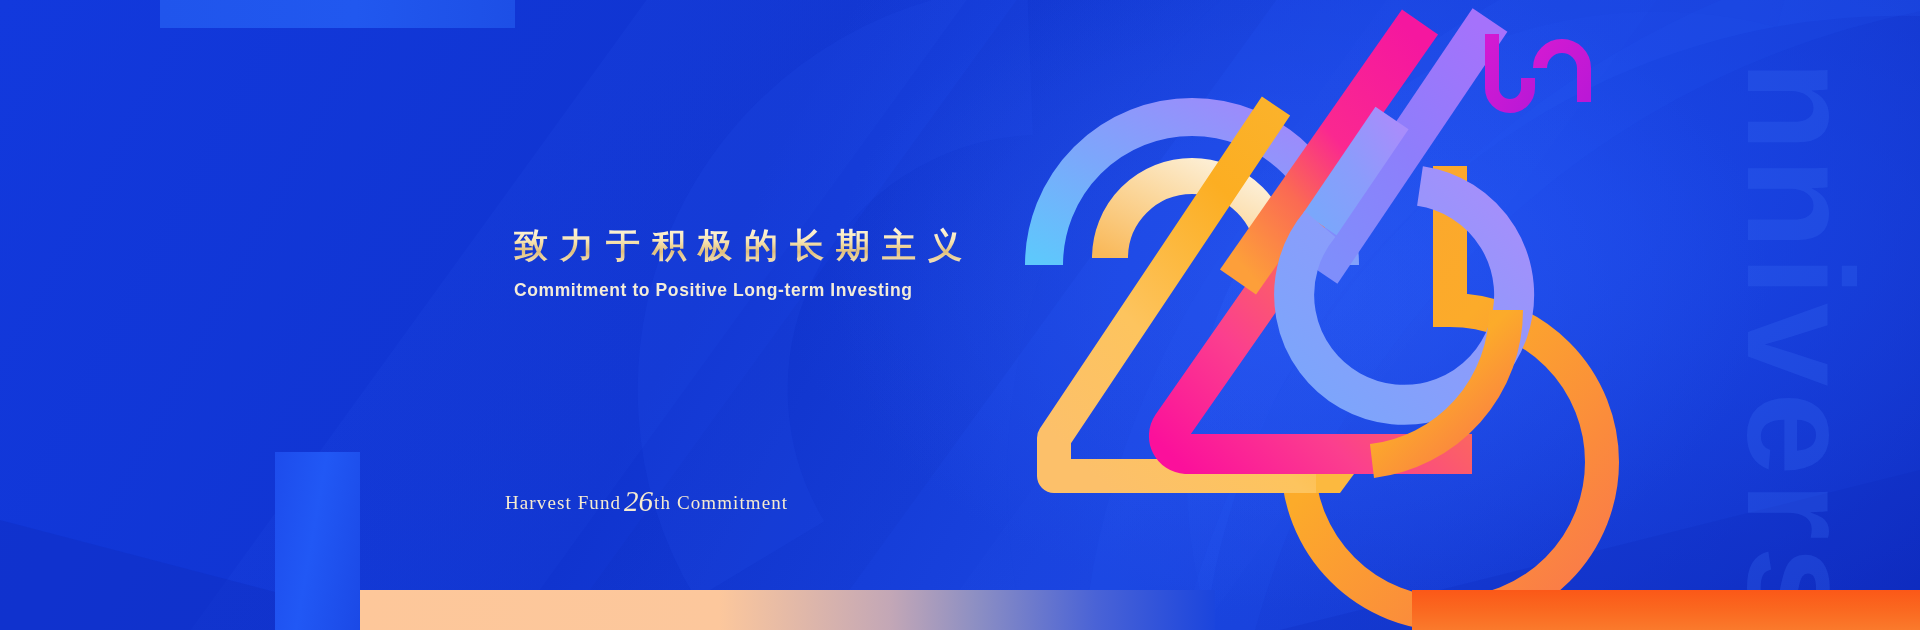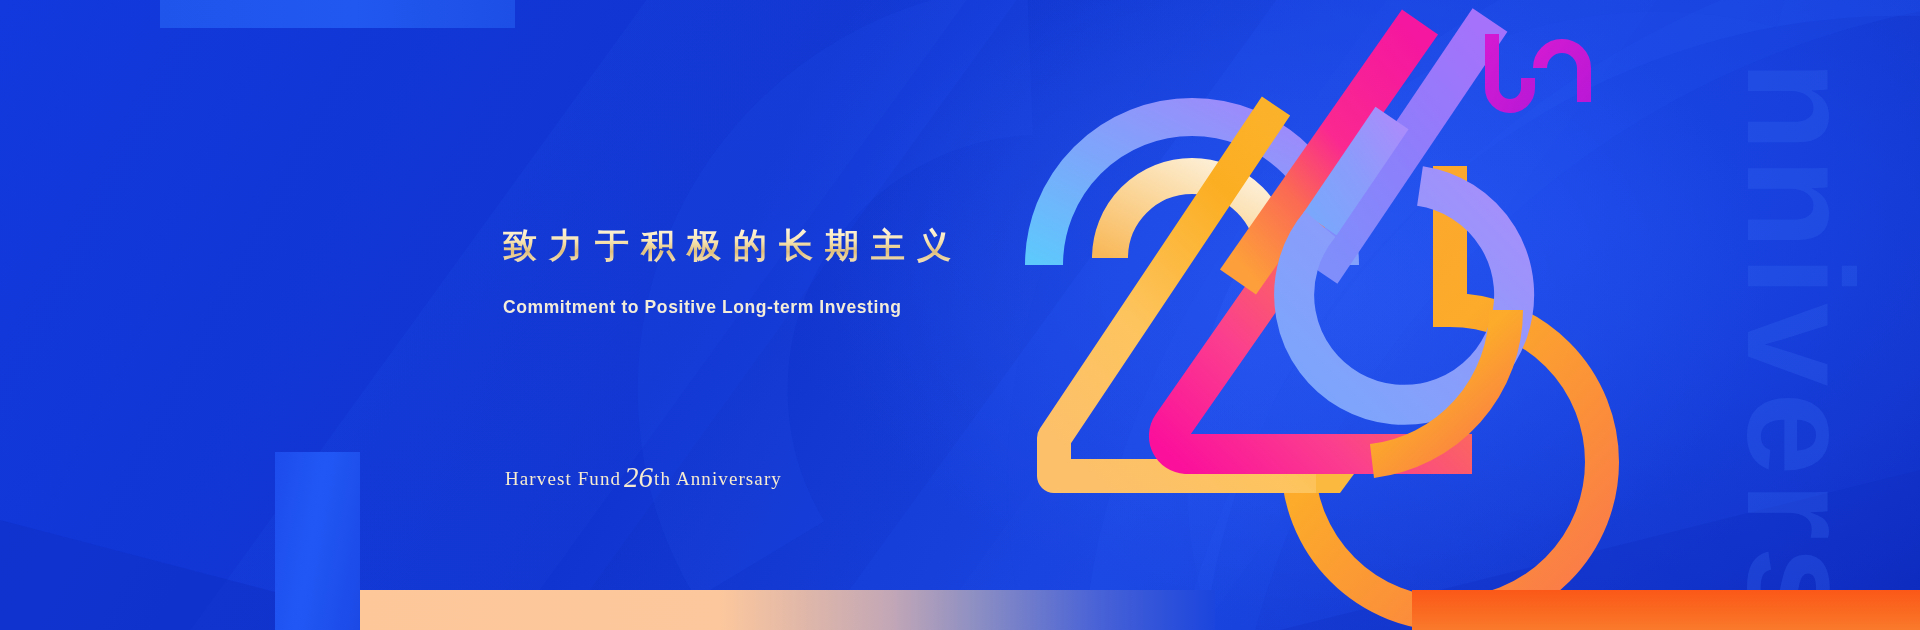--- a/index.html
+++ b/index.html
@@ -57,49 +57,49 @@
   .bottom-bar-orange {
     position:absolute;
     left:1412px; bottom:0;
     width:508px; height:40px;
     background:linear-gradient(180deg,#fb5818 0%,#fa6a21 55%,#fa7a2c 100%);
   }
 
   
   .text-block {
     position:absolute;
-    left:503px; top:225px;
+    left:514px; top:225px;
     width:520px;
   }
   .headline {
     font-family:"Liberation Serif", serif;
     font-size:34px;
     font-weight:700;
     letter-spacing:12px;
     white-space:nowrap;
     background:linear-gradient(180deg,#fff9e8 0%,#f7e4b2 38%,#e0bf7d 62%,#fdf3d8 100%);
     -webkit-background-clip:text;
     background-clip:text;
     color:transparent;
     -webkit-text-fill-color:transparent;
     text-shadow:none;
     line-height:1.25;
   }
   .subhead {
-    margin-top:29px;
+    margin-top:12px;
     font-family:"Liberation Sans", sans-serif;
     font-size:17.5px;
     font-weight:700;
     letter-spacing:0.6px;
     color:#f3ecd8;
     white-space:nowrap;
   }
   .signature {
     position:absolute;
-    left:505px; top:459px;
+    left:505px; top:483px;
     font-family:"Liberation Serif", serif;
     font-size:19px;
     letter-spacing:1.1px;
     color:#f6ebd0;
     white-space:nowrap;
     display:flex;
     align-items:baseline;
   }
   .signature .sig-26 {
     font-size:29px;
@@ -276,19 +276,19 @@
   </div>
 
   <div class="text-block">
     <div class="headline">致力于积极的长期主义</div>
     <div class="subhead">Commitment to Positive Long-term Investing</div>
   </div>
 
   <div class="signature">
     <span>Harvest Fund</span>
     <span class="sig-26">26</span>
-    <span>th Anniversary</span>
+    <span>th Commitment</span>
   </div>
 
   <div class="bottom-bar"></div>
   <div class="bottom-bar-orange"></div>
 
 </div>
 
 </body></html>

